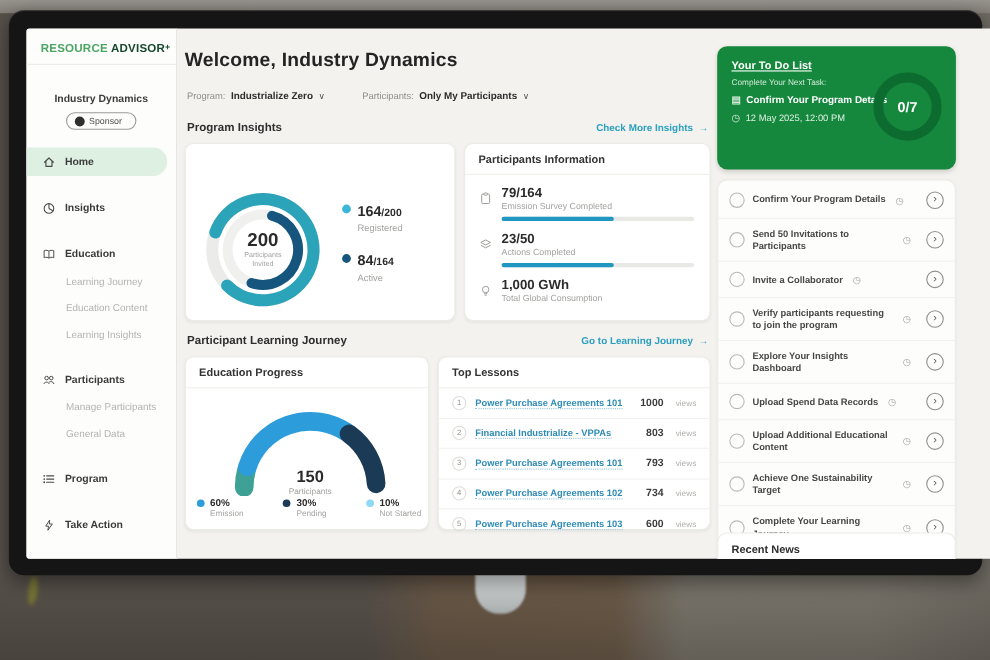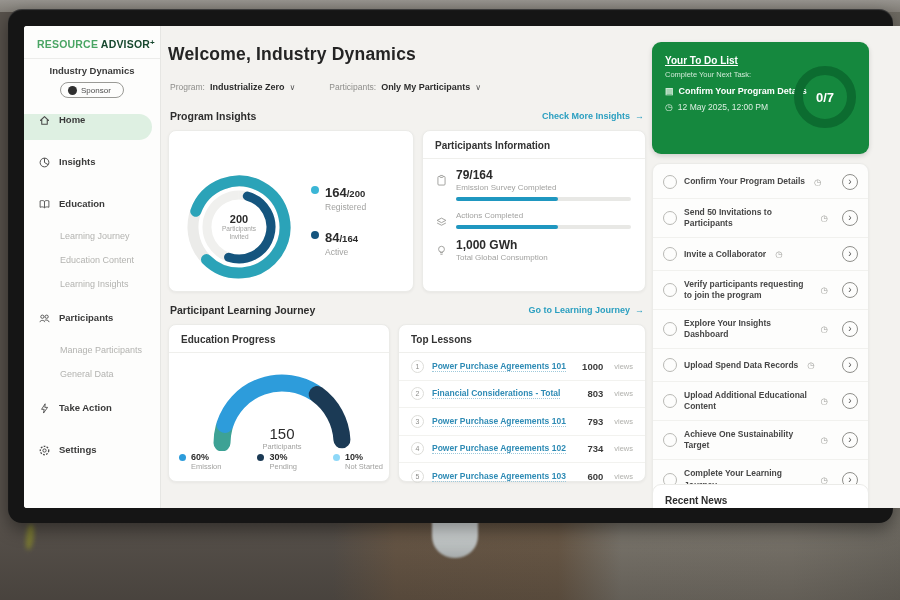--- a/index.html
+++ b/index.html
@@ -24,27 +24,27 @@
     box-shadow:0 6px 18px rgba(0,0,0,.45), inset 0 1px 1px rgba(255,255,255,.18); }
   .screen { position:absolute; left:16px; top:17px; width:890px; height:482px;
     background:#f3f2ef; border-radius:3px; overflow:hidden; }
 
   
   .sidebar { position:absolute; left:0; top:0; width:137px; height:100%;
     background:#fdfdfc; border-right:1px solid #e6e6e3; }
   .logo { padding:12px 0 8px 13px; font-size:10.5px; font-weight:bold; letter-spacing:.2px;
     border-bottom:1px solid #ececea; white-space:nowrap; }
   .logo .p1 { color:#4aa564; } .logo .p2 { color:#17482e; } .logo .plus { color:#17482e; font-size:8px; vertical-align:top; }
-  .org { text-align:center; font-size:9.5px; font-weight:bold; color:#3a3a3a; margin-top:6px; }
+  .org { text-align:center; font-size:9.5px; font-weight:bold; color:#3a3a3a; margin-top:26px; }
   .sponsor { display:flex; align-items:center; gap:4px; width:64px; height:16px; margin:6px auto 8px;
     border:1px solid #9a9a96; border-radius:9px; padding:0 7px; cursor:pointer; }
   .sponsor .dot { width:9px; height:9px; border-radius:50%; background:#2f2f2f; flex:none; }
   .sponsor span { font-size:8px; color:#4c4c4c; }
   .nav { margin-top:4px; }
-  .nav-item { display:flex; align-items:flex-start; gap:8px; height:26px; padding-left:14px;
+  .nav-item { display:flex; align-items:center; gap:8px; height:26px; padding-left:14px;
     font-size:9.5px; font-weight:bold; color:#3a3a3a; cursor:pointer;margin-top:16px; }
   .nav-item svg { width:13px; height:13px; flex:none; color:#4a4a4a; }
   .nav-item.active { background:#def0e2; border-radius:0 14px 14px 0; margin-right:8px; }
   .nav-sub { display:flex; align-items:center; height:24px; padding-left:36px;
     font-size:9px; color:#b3b3b0; cursor:pointer; }
 
   
   .main { position:absolute; left:144px; top:0; width:478px; height:100%; }
   .h1 { position:absolute; left:0; top:18px; font-size:17.5px; font-weight:bold; color:#242424; letter-spacing:.2px; }
   .filters { position:absolute; left:2px; top:56px; display:flex; gap:34px; align-items:center; }
@@ -55,41 +55,41 @@
   .secrow { position:absolute; left:2px; right:2px; display:flex; justify-content:space-between; align-items:center; }
   .secrow .sect { font-size:10.5px; font-weight:bold; color:#2e2e2e; }
   .seclink { font-size:9px; font-weight:bold; color:#2b9fc0; cursor:pointer; display:flex; gap:5px; align-items:center; }
   .card { position:absolute; background:#fff; border:1px solid #ebebe8; border-radius:8px;
     box-shadow:0 1px 3px rgba(0,0,0,.05); }
   .card-title { font-size:10px; font-weight:bold; color:#333; padding:9px 12px 7px; border-bottom:1px solid #efefec; }
 
   
   .donut-wrap { position:absolute; left:14px; top:40px; width:112px; height:112px; }
   .donut-center { position:absolute; inset:0; display:flex; flex-direction:column; align-items:center; justify-content:center; text-align:center; }
-  .donut-center .v { font-size:11px; font-weight:bold; color:#2b2b2b; }
+  .donut-center .v { font-size:17px; font-weight:bold; color:#2b2b2b; }
   .donut-center .l { font-size:6.5px; color:#a2a2a0; width:50px; line-height:1.25; }
   .dlegend { position:absolute; left:142px; top:52px; display:flex; flex-direction:column; gap:16px; }
   .dlegend .row { display:flex; gap:6px; }
   .dlegend .dot { width:8px; height:8px; border-radius:50%; margin-top:3px; flex:none; }
   .dlegend .big { font-size:13px; font-weight:bold; color:#2b2b2b; }
   .dlegend .den { font-size:9.5px; font-weight:bold; color:#2b2b2b; }
   .dlegend .sub { font-size:8.5px; color:#a2a2a0; margin-top:1px; }
 
   
   .metric { display:flex; gap:8px; padding:9px 14px 0 12px; }
   .metric svg { width:13px; height:13px; color:#9a9a97; margin-top:6px; flex:none; }
   .metric .mv { font-size:12px; font-weight:bold; color:#2b2b2b; }
   .metric .ml { font-size:8px; color:#a2a2a0; margin-top:1px; }
   .pbar { height:4px; border-radius:2px; background:#e8e8e5; margin-top:5px; }
   .pbar i { display:block; height:4px; border-radius:2px; background:#1f97c0; }
 
   
   .gauge-wrap { position:absolute; left:28px; top:34px; width:170px; height:92px; }
   .gauge-center { position:absolute; left:0; bottom:0; width:170px; text-align:center; }
-  .gauge-center .v { font-size:15px; font-weight:normal; color:#2b2b2b; }
+  .gauge-center .v { font-size:15px; font-weight:bold; color:#2b2b2b; }
   .gauge-center .l { font-size:7.5px; color:#a2a2a0; }
   .glegend { position:absolute; left:10px; right:6px; bottom:10px; display:flex; justify-content:space-between; }
   .glegend .item { display:flex; gap:5px; }
   .glegend .dot { width:7px; height:7px; border-radius:50%; margin-top:2px; flex:none; }
   .glegend .p { font-size:9px; font-weight:bold; color:#2b2b2b; }
   .glegend .t { font-size:7.5px; color:#a2a2a0; }
 
   
   .lesson { display:flex; align-items:center; gap:8px; padding:0 12px; height:27.5px; border-bottom:1px solid #f2f2ef; }
   .lesson:last-child { border-bottom:none; }
@@ -188,20 +188,29 @@
             <span>Participants</span>
           </div>
           <div class="nav-sub">
             <span>Manage Participants</span>
           </div>
           <div class="nav-sub">
             <span>General Data</span>
           </div>
           <div class="nav-item">
             <svg viewBox="0 0 16 16">
+              <path d="M5.4 4.4 H13.4 M5.4 8 H13.4 M5.4 11.6 H13.4" stroke="currentColor" stroke-width="1.3" stroke-linecap="round"></path>
+              <circle cx="2.7" cy="4.4" r="1" fill="currentColor"></circle>
+              <circle cx="2.7" cy="8" r="1" fill="currentColor"></circle>
+              <circle cx="2.7" cy="11.6" r="1" fill="currentColor"></circle>
+            </svg>
+            <span>Program</span>
+          </div>
+          <div class="nav-item">
+            <svg viewBox="0 0 16 16">
               <path d="M8.8 2.2 L4.4 9 H7.6 L6.8 13.6 L11.8 6.6 H8.4 Z" fill="none" stroke="currentColor" stroke-width="1.1" stroke-linejoin="round"></path>
             </svg>
             <span>Take Action</span>
           </div>
           <div class="nav-item">
             <svg viewBox="0 0 16 16">
               <circle cx="8" cy="8" r="2" fill="none" stroke="currentColor" stroke-width="1.2"></circle>
               <circle cx="8" cy="8" r="5.2" fill="none" stroke="currentColor" stroke-width="1.6" stroke-dasharray="2.2 1.6"></circle>
             </svg>
             <span>Settings</span>
@@ -279,20 +288,21 @@
                   <i style="width: 58%;"></i>
                 </div>
               </div>
             </div>
             <div class="metric">
               <svg viewBox="0 0 16 16">
                 <path d="M8 2.6 L13.4 5.4 L8 8.2 L2.6 5.4 Z" fill="none" stroke="currentColor" stroke-width="1.1" stroke-linejoin="round"></path>
                 <path d="M2.6 8.6 L8 11.4 L13.4 8.6" fill="none" stroke="currentColor" stroke-width="1.1" stroke-linejoin="round"></path>
               </svg>
               <div style="flex: 1 1 0%;">
+                <div class="mv">23/50</div>
                 <div class="ml">Actions Completed</div>
                 <div class="pbar">
                   <i style="width: 58%;"></i>
                 </div>
               </div>
             </div>
             <div class="metric">
               <svg viewBox="0 0 16 16">
                 <circle cx="8" cy="6.4" r="3.6" fill="none" stroke="currentColor" stroke-width="1.1"></circle>
                 <path d="M6.6 10.6 H9.4 M7.1 12.6 H8.9" stroke="currentColor" stroke-width="1.1" stroke-linecap="round"></path>
@@ -356,21 +366,21 @@
       <div id="lessons">
             <div class="lesson">
               <span class="rank">1</span>
               <span class="lt">Power Purchase Agreements 101</span>
               <span class="sp"></span>
               <span class="vv">1000</span>
               <span class="vl">views</span>
             </div>
             <div class="lesson">
               <span class="rank">2</span>
-              <span class="lt">Financial Considerations - Total</span>
+              <span class="lt">Financial Industrialize - VPPAs</span>
               <span class="sp"></span>
               <span class="vv">803</span>
               <span class="vl">views</span>
             </div>
             <div class="lesson">
               <span class="rank">3</span>
               <span class="lt">Power Purchase Agreements 101</span>
               <span class="sp"></span>
               <span class="vv">793</span>
               <span class="vl">views</span>

